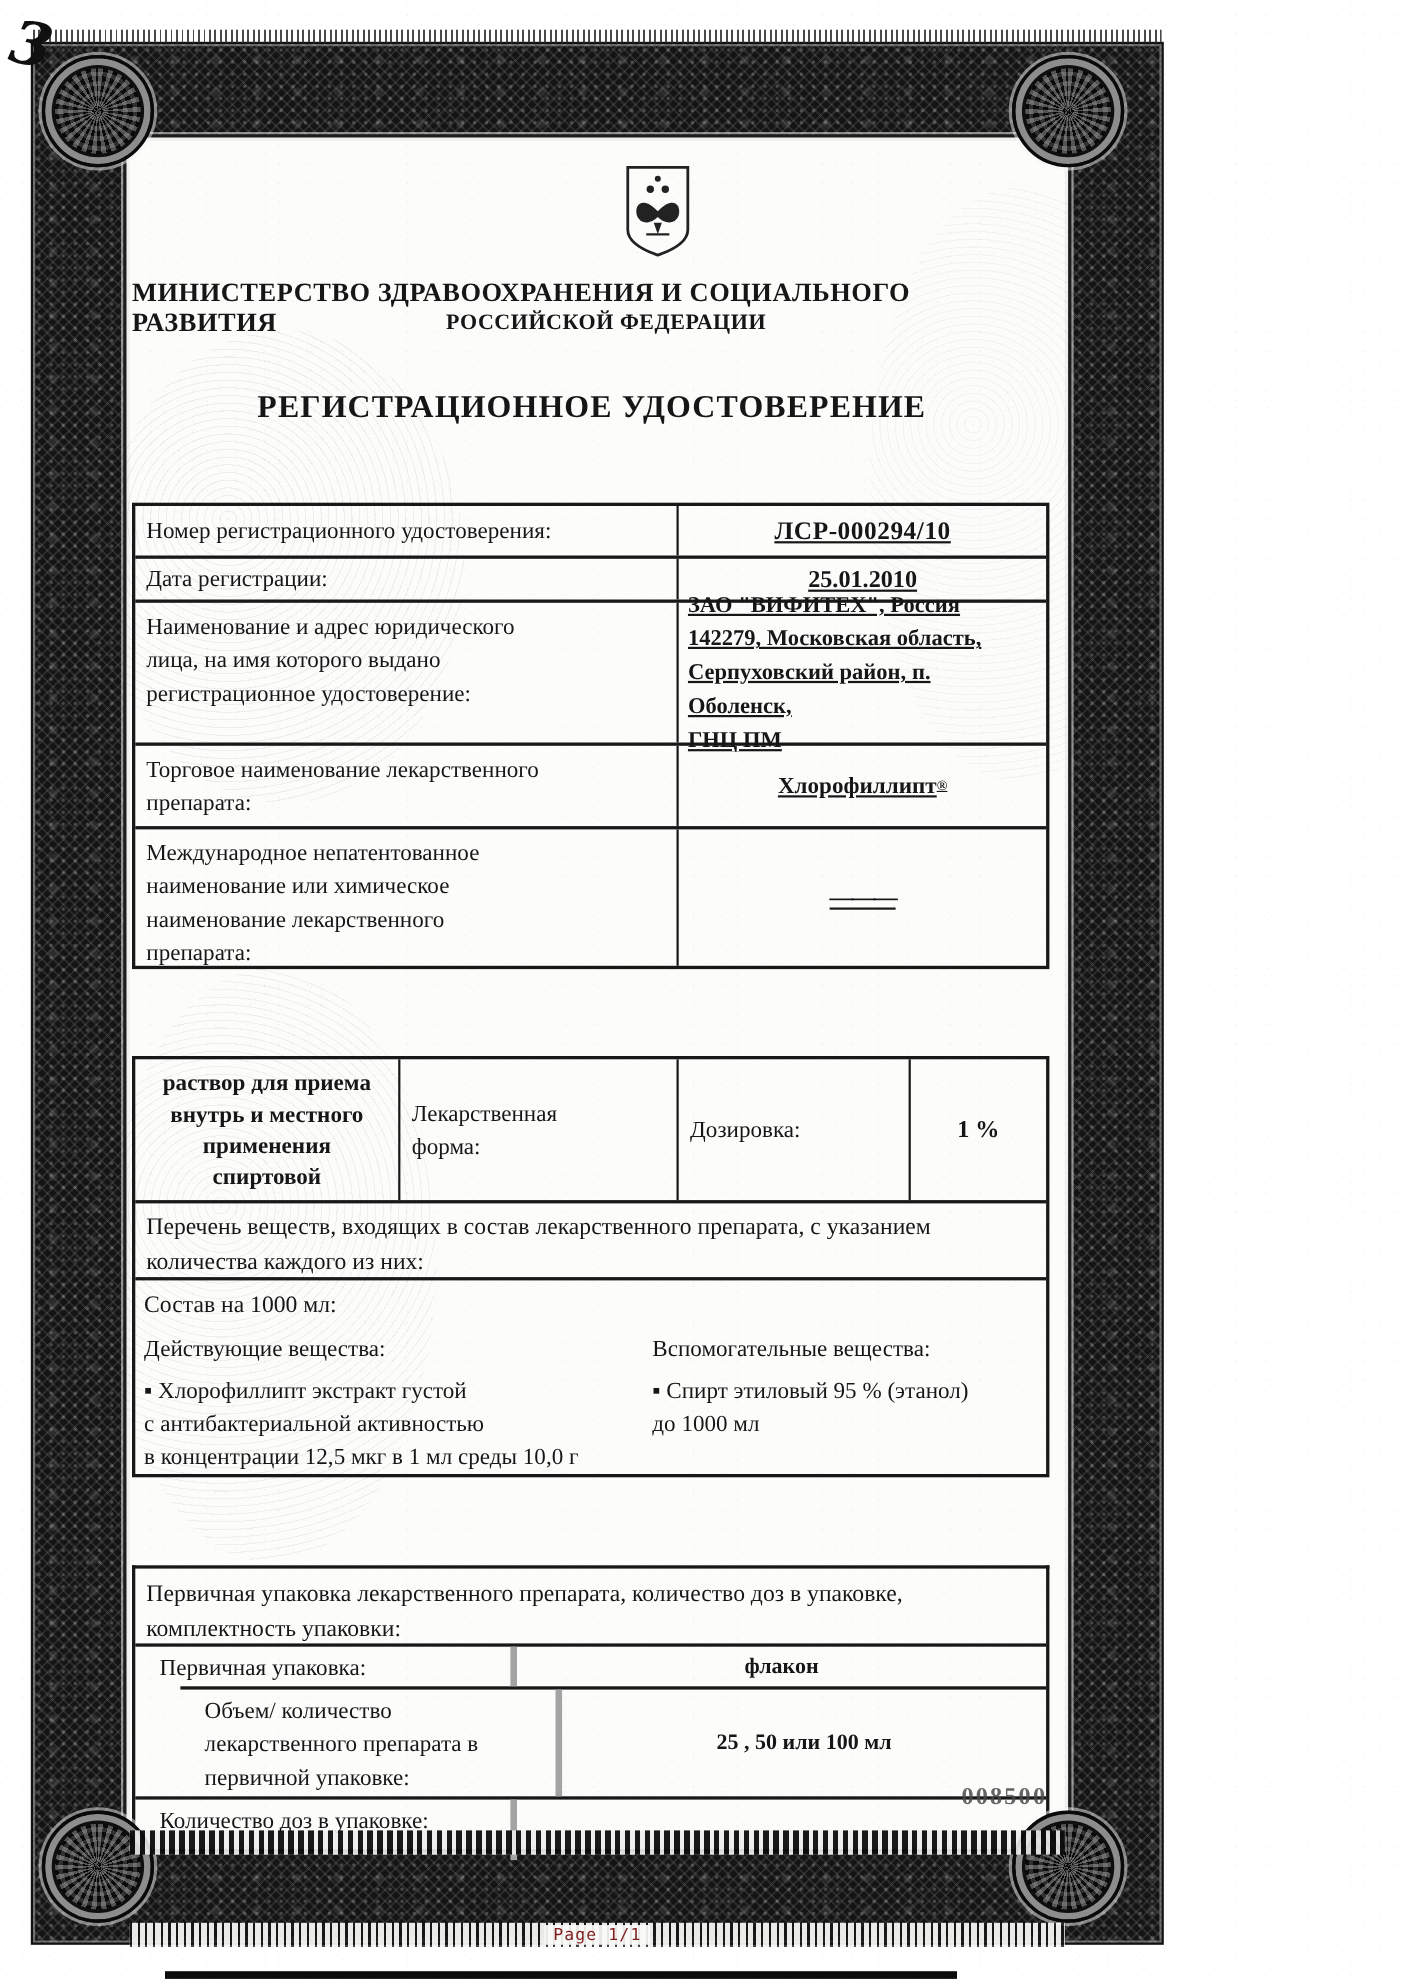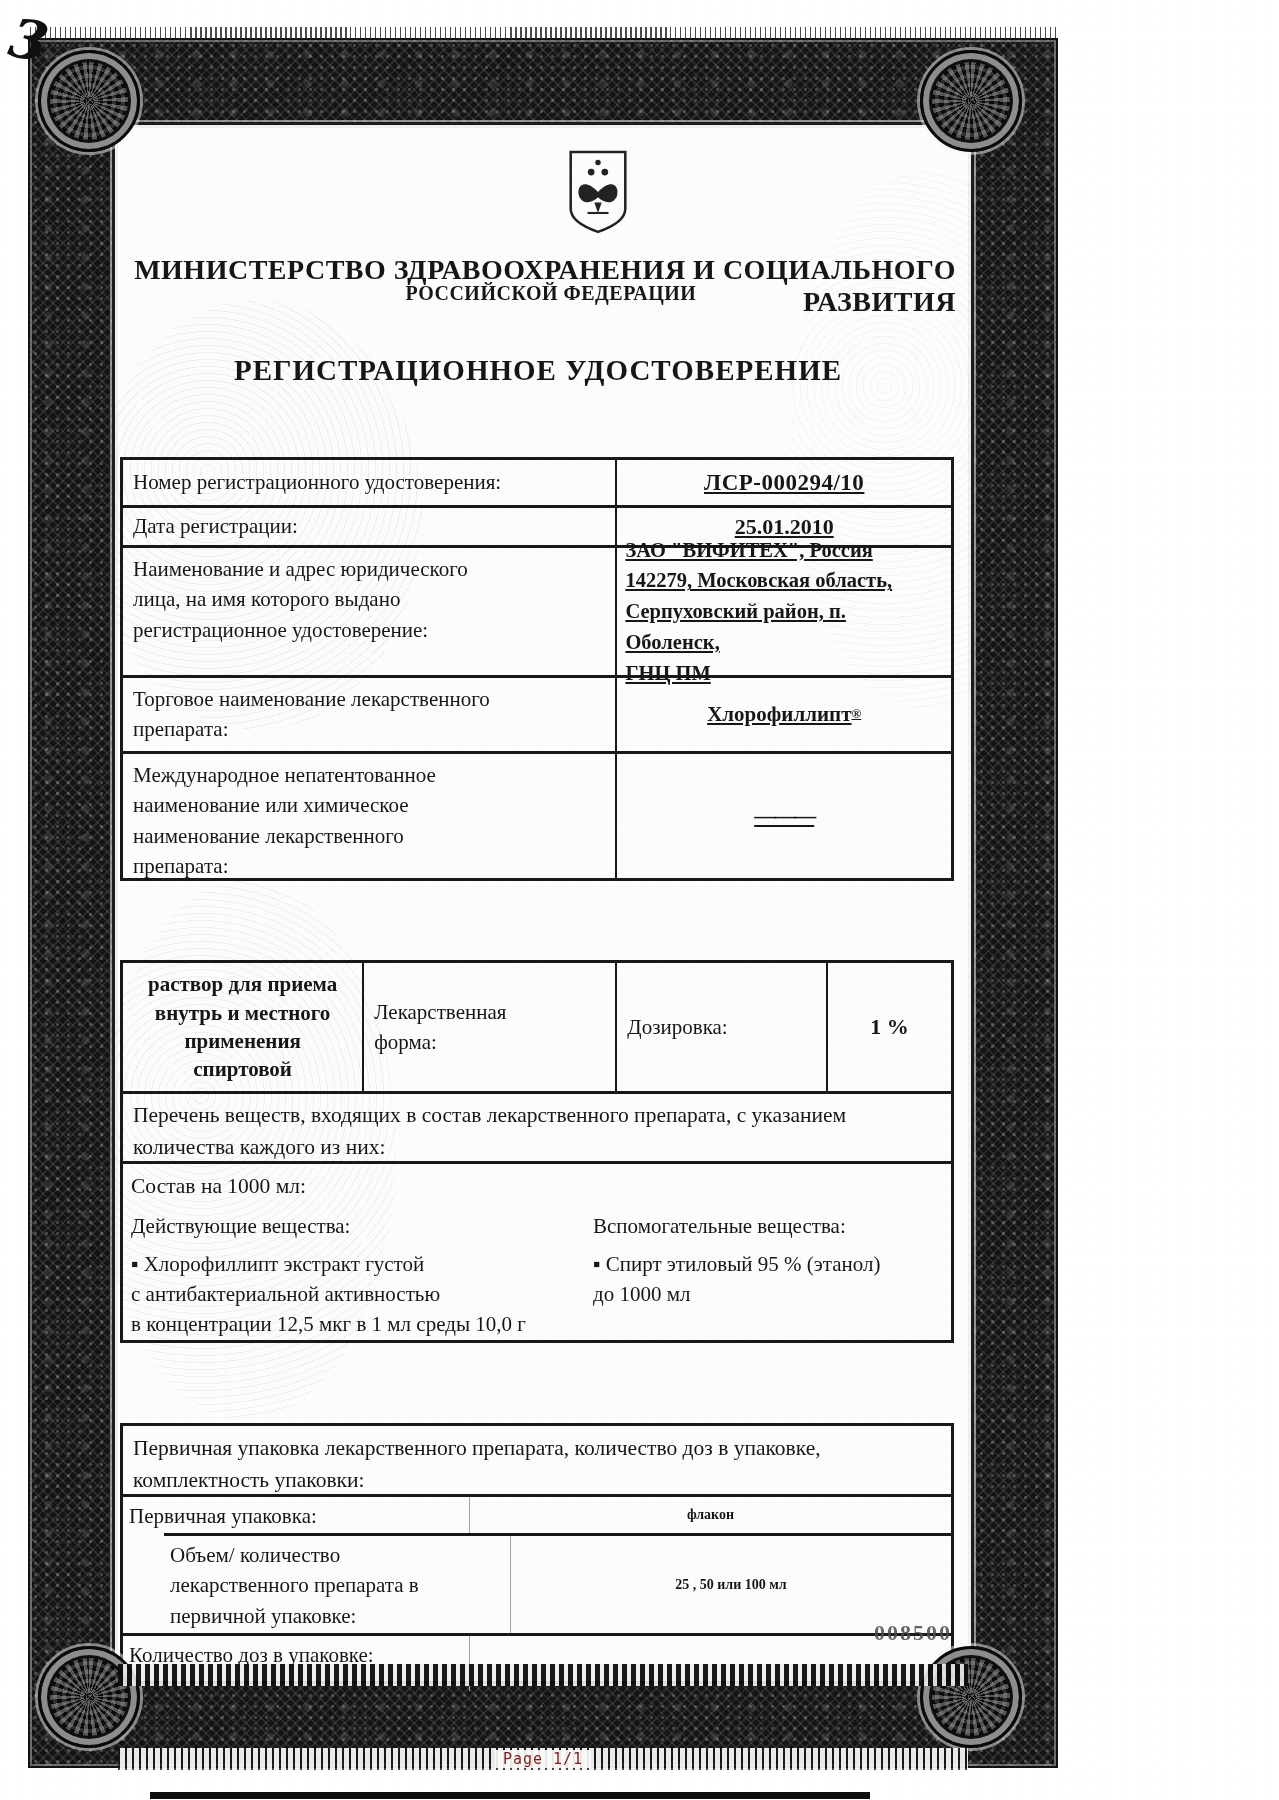--- a/index.html
+++ b/index.html
@@ -50,22 +50,22 @@
   .swirl.s1{left:92px;top:300px;width:330px;height:430px;opacity:.11;}
   .swirl.s2{left:96px;top:880px;width:300px;height:540px;opacity:.10;}
   .swirl.s3{left:790px;top:170px;width:270px;height:540px;opacity:.07;}
   .handwritten{position:absolute;left:10px;top:8px;z-index:45;font-family:"DejaVu Serif", serif;
     font-style:italic;font-size:54px;font-weight:bold;color:#101010;transform:rotate(12deg);}
 
   
   .content{position:absolute;left:120px;top:128px;width:836px;height:1552px;z-index:3;}
   .pre{white-space:pre-line;}
   .emblem{position:absolute;left:446px;top:22px;width:64px;height:84px;}
-  .min1{position:absolute;top:126px;left:0;width:100%;text-align:right;font-weight:bold;
-        font-size:28px;letter-spacing:.5px;}
+  .min1{position:absolute;top:126px;left:0;width:100%;text-align:left;font-weight:bold;
+        font-size:24px;letter-spacing:.5px;}
   .min2{position:absolute;top:154px;left:13px;width:100%;text-align:center;font-weight:bold;
         font-size:20px;letter-spacing:.5px;}
   .doc-title{position:absolute;top:226px;left:0;width:100%;text-align:center;font-weight:bold;
         font-size:29px;letter-spacing:1px;}
   .doc-sub{position:absolute;top:278px;left:0;width:100%;text-align:center;font-size:22px;}
 
   .tbl{position:absolute;left:0;width:834px;border:3px solid #181818;box-sizing:border-box;background:transparent;}
   .trow{display:flex;box-sizing:border-box;border-top:3px solid #181818;}
   .trow:first-child{border-top:none;}
   .cell{box-sizing:border-box;font-size:21px;line-height:1.45;padding:6px 10px;}
@@ -95,24 +95,24 @@
   .sostav{position:relative;height:179px;border-top:3px solid #181818;box-sizing:border-box;}
   .sostav .basis{position:absolute;top:10px;left:8px;font-size:21.5px;}
   .sostav .hdr-a{position:absolute;top:50px;left:8px;font-size:21px;}
   .sostav .hdr-e{position:absolute;top:50px;left:470px;font-size:21px;}
   .sostav .item-a{position:absolute;top:86px;left:8px;width:445px;font-size:21px;line-height:1.42;}
   .sostav .item-e{position:absolute;top:86px;left:470px;width:350px;font-size:21px;line-height:1.42;}
 
   #pack{top:1295px;border-bottom:none;}
   .pack-hdr{height:68px;box-sizing:border-box;font-size:21.5px;line-height:1.5;padding:6px 10px;}
   .prow{display:flex;border-top:3px solid #181818;box-sizing:border-box;}
-  .prow .plbl{width:347px;border-right:1px solid #a3a3a3;box-sizing:border-box;
-      font-size:21px;line-height:1.45;padding:4px 6px;}
+  .prow .plbl{width:347px;border-right:6px solid #a3a3a3;box-sizing:border-box;
+      font-size:21px;line-height:1.45;padding:4px 22px;}
   .prow .pval{flex:1;display:flex;align-items:center;justify-content:center;
-      font-weight:bold;font-size:14px;}
+      font-weight:bold;font-size:20px;}
   .prow.p1{height:39px;} .prow.p2{height:100px;margin-left:41px;} .prow.p3{height:58px;}
 
   .stamp{position:absolute;top:1492px;right:4px;font-size:22px;color:#4a4a4a;
       letter-spacing:2px;font-weight:bold;opacity:.85;}
 </style>
 </head>
 <body>
 
 <div class="page">
 

